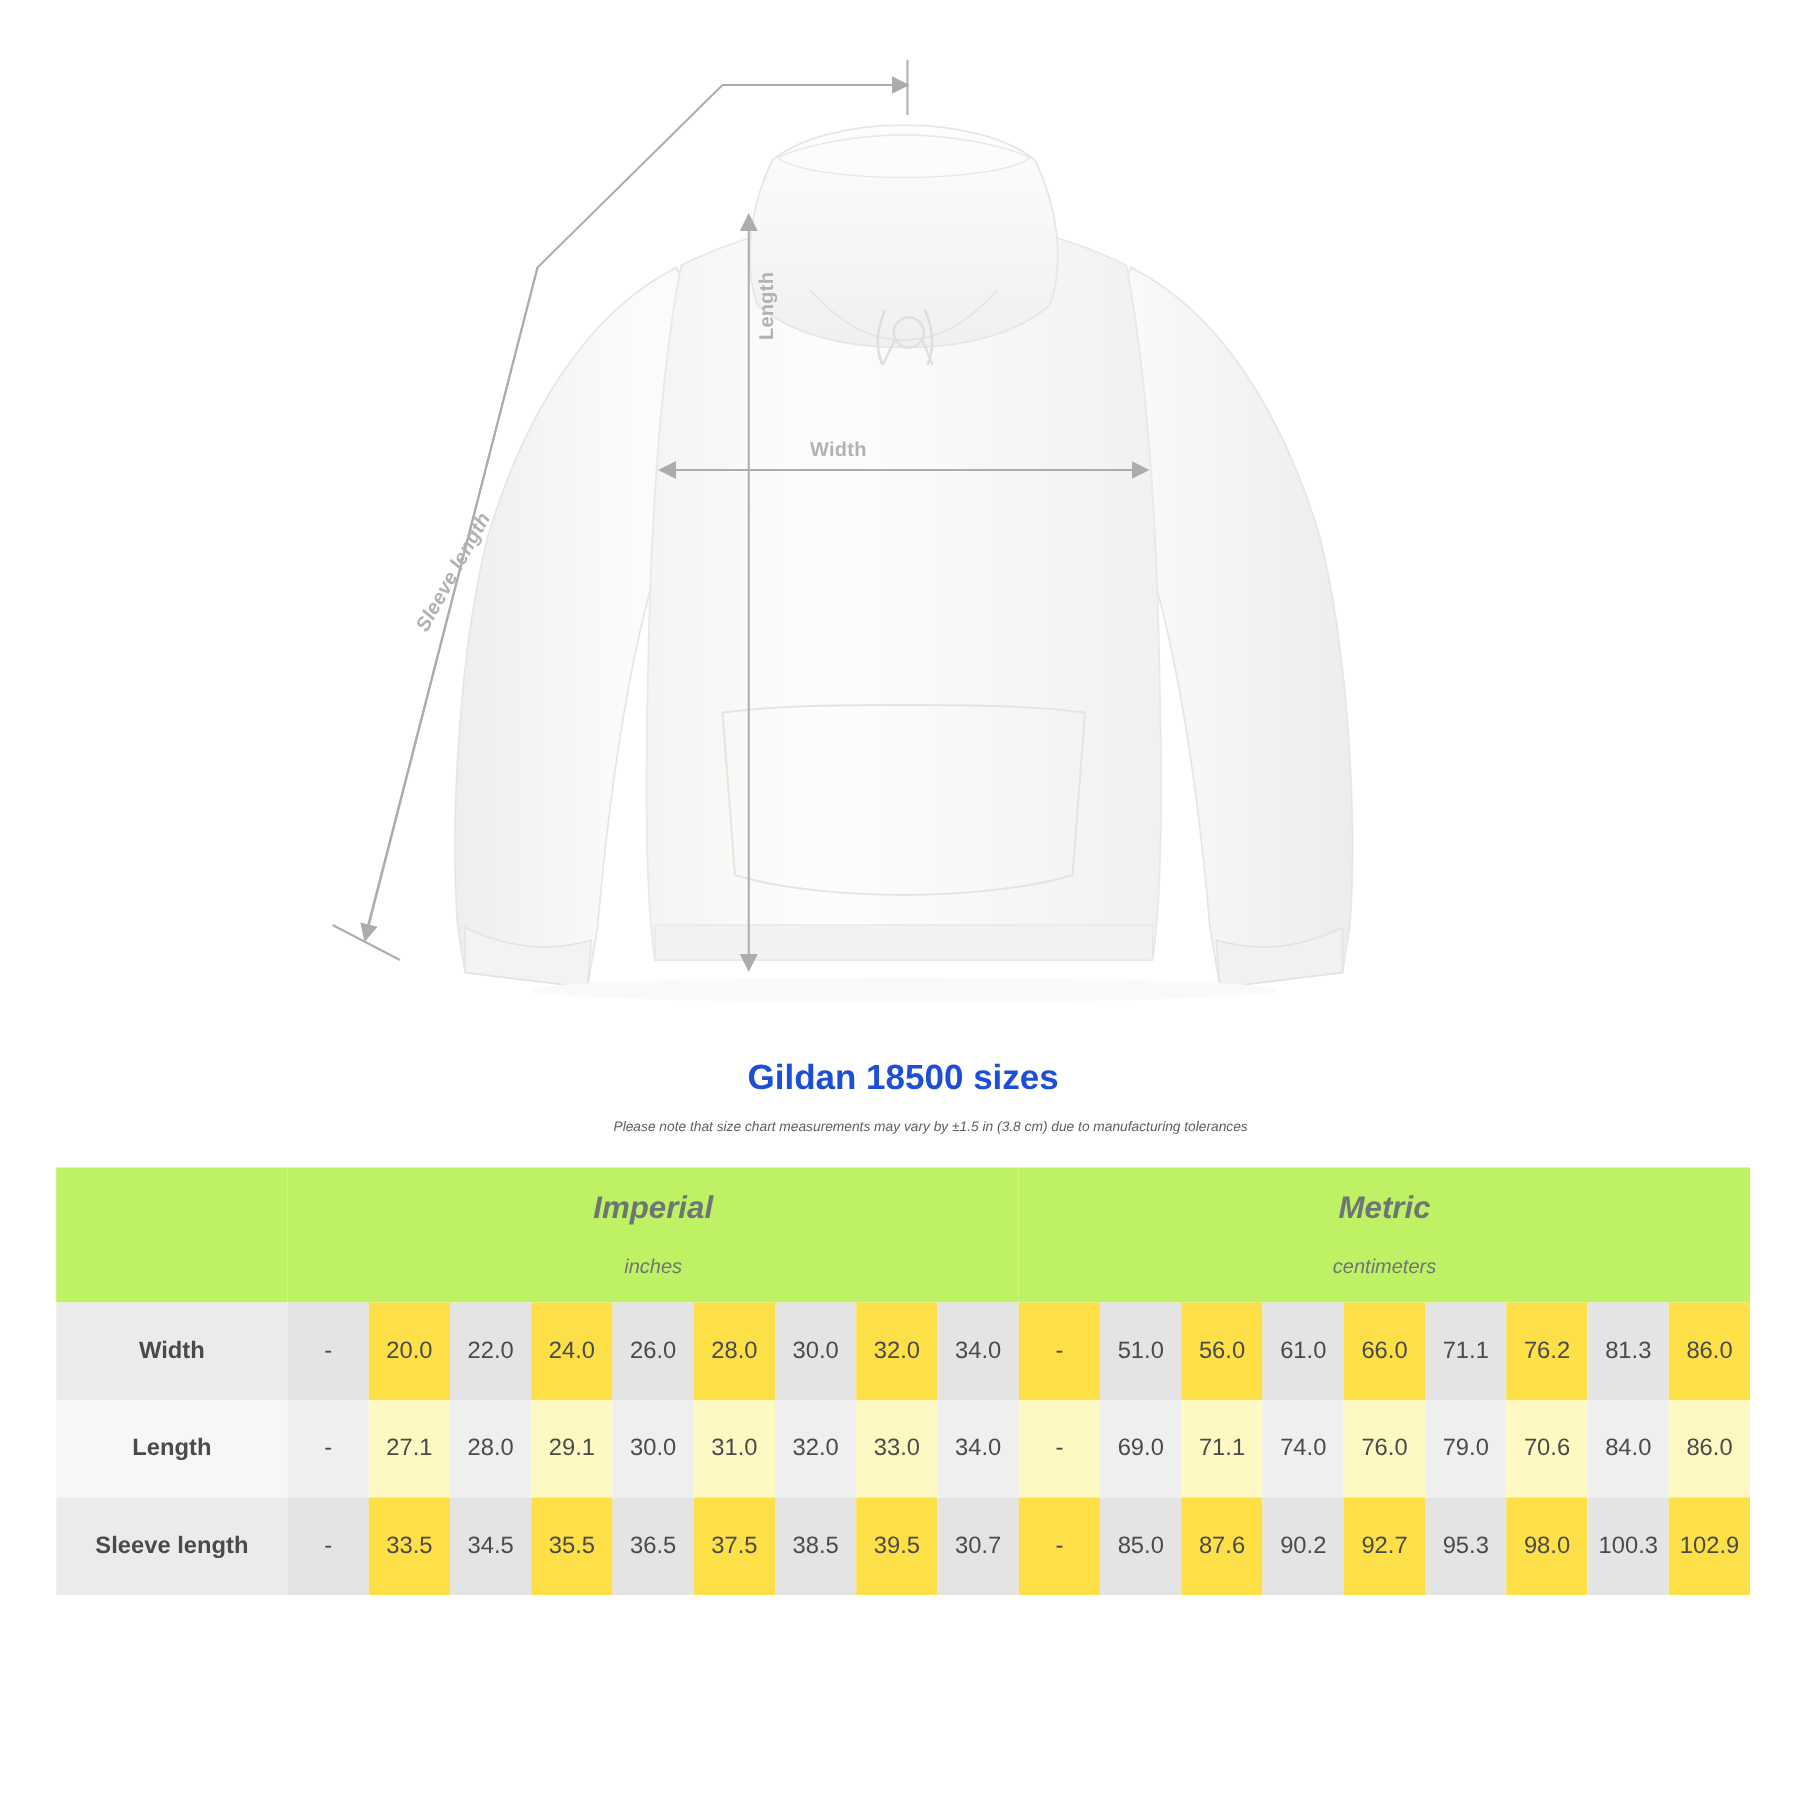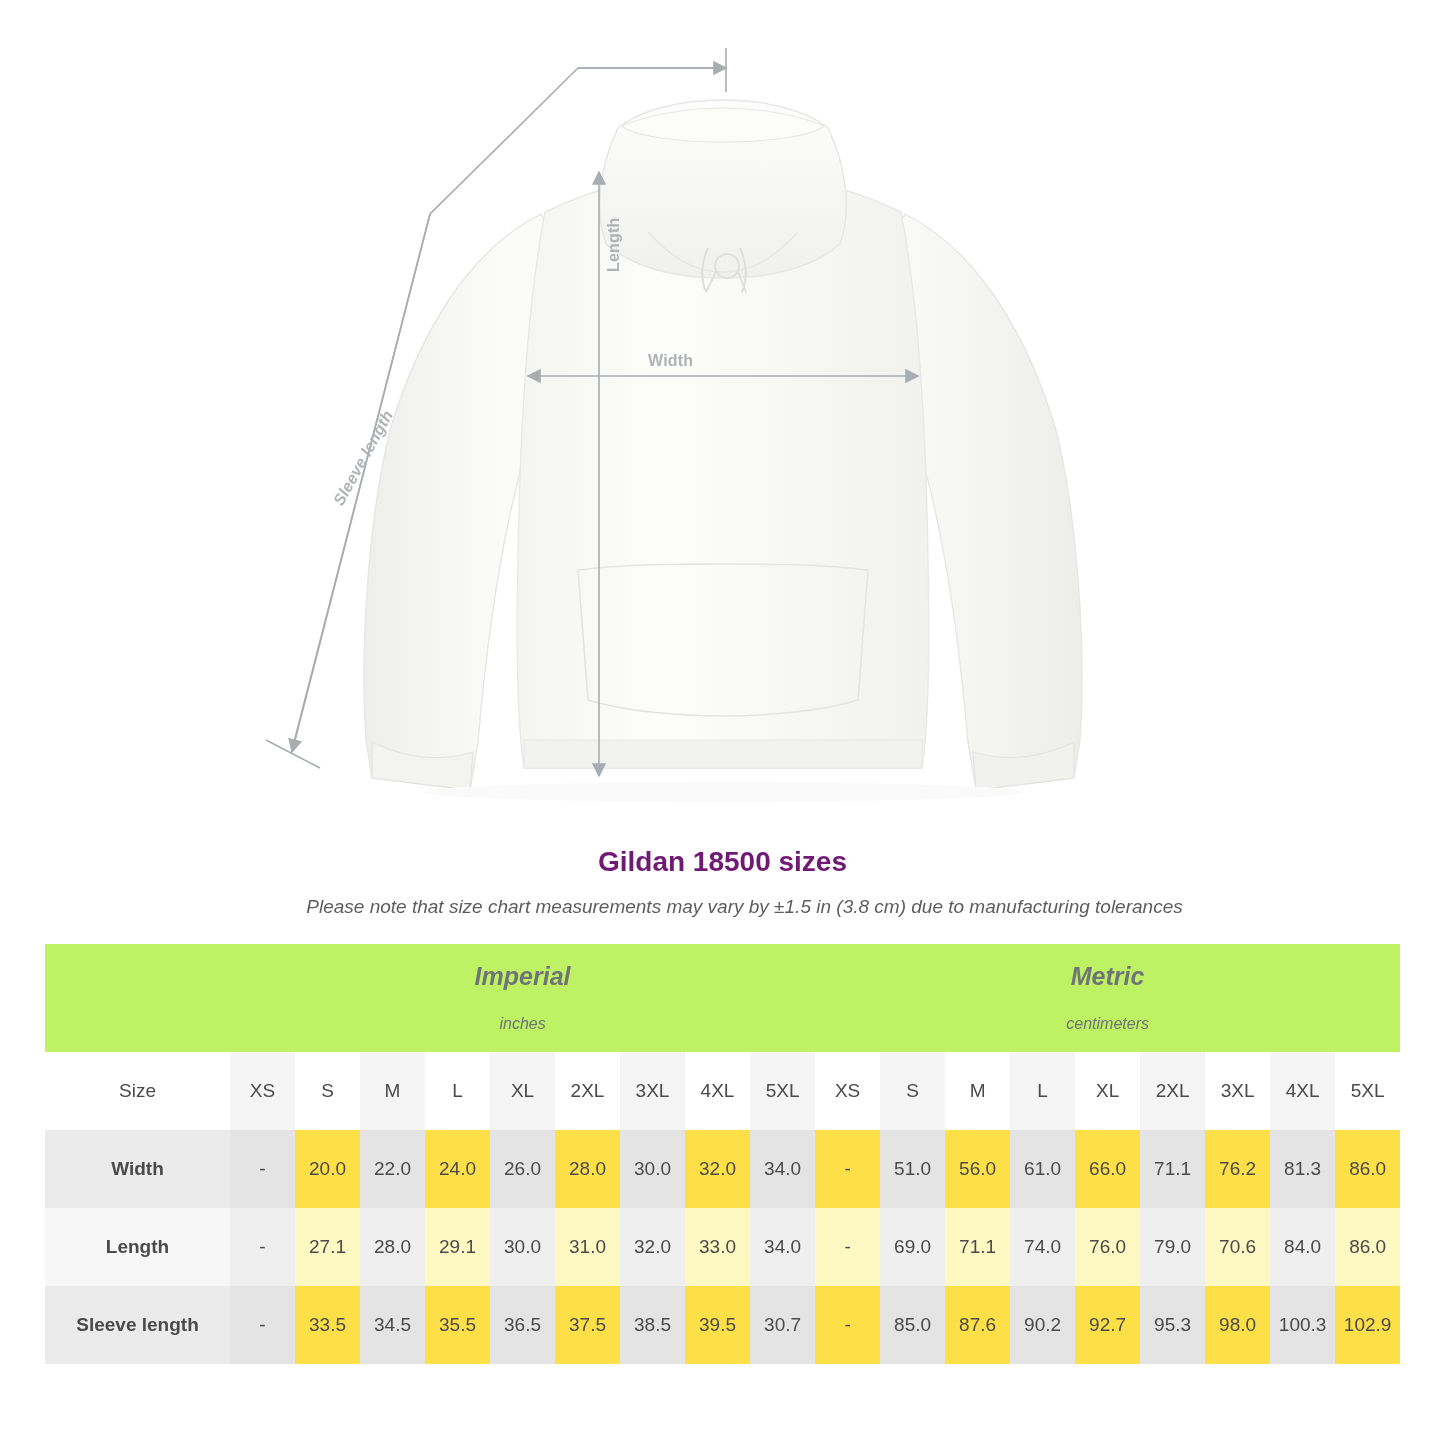--- a/index.html
+++ b/index.html
@@ -63,25 +63,25 @@
   }
 
   
   .title-block {
     text-align: center;
     margin-top: 26px;
   }
   .chart-title {
     font-size: 28px;
     font-weight: bold;
-    color: #701a75;
+    color: #1d4ed8;
     margin: 0;
   }
   .chart-note {
-    font-size: 19px;
+    font-size: 11px;
     font-style: italic;
     color: #5d5d5d;
     margin-top: 18px;
     margin-left: 44px;
   }
 
   
   .table-wrap {
     margin: 26px 45px 0 45px;
   }
@@ -252,41 +252,20 @@
           <td colspan="9">
             <div class="unit-name">Imperial</div>
             <div class="unit-sub">inches</div>
           </td>
           <td colspan="9">
             <div class="unit-name">Metric</div>
             <div class="unit-sub">centimeters</div>
           </td>
         </tr>
 
-        <tr class="head-row">
-          <td class="rowlabel">Size</td>
-          <td class="odd">XS</td>
-          <td>S</td>
-          <td class="odd">M</td>
-          <td>L</td>
-          <td class="odd">XL</td>
-          <td>2XL</td>
-          <td class="odd">3XL</td>
-          <td>4XL</td>
-          <td class="odd">5XL</td>
-          <td>XS</td>
-          <td class="odd">S</td>
-          <td>M</td>
-          <td class="odd">L</td>
-          <td>XL</td>
-          <td class="odd">2XL</td>
-          <td>3XL</td>
-          <td class="odd">4XL</td>
-          <td>5XL</td>
-        </tr>
 
         <tr class="data-row row-a">
           <td class="rowlabel">Width</td>
           <td class="odd">-</td>
           <td>20.0</td>
           <td class="odd">22.0</td>
           <td>24.0</td>
           <td class="odd">26.0</td>
           <td>28.0</td>
           <td class="odd">30.0</td>

